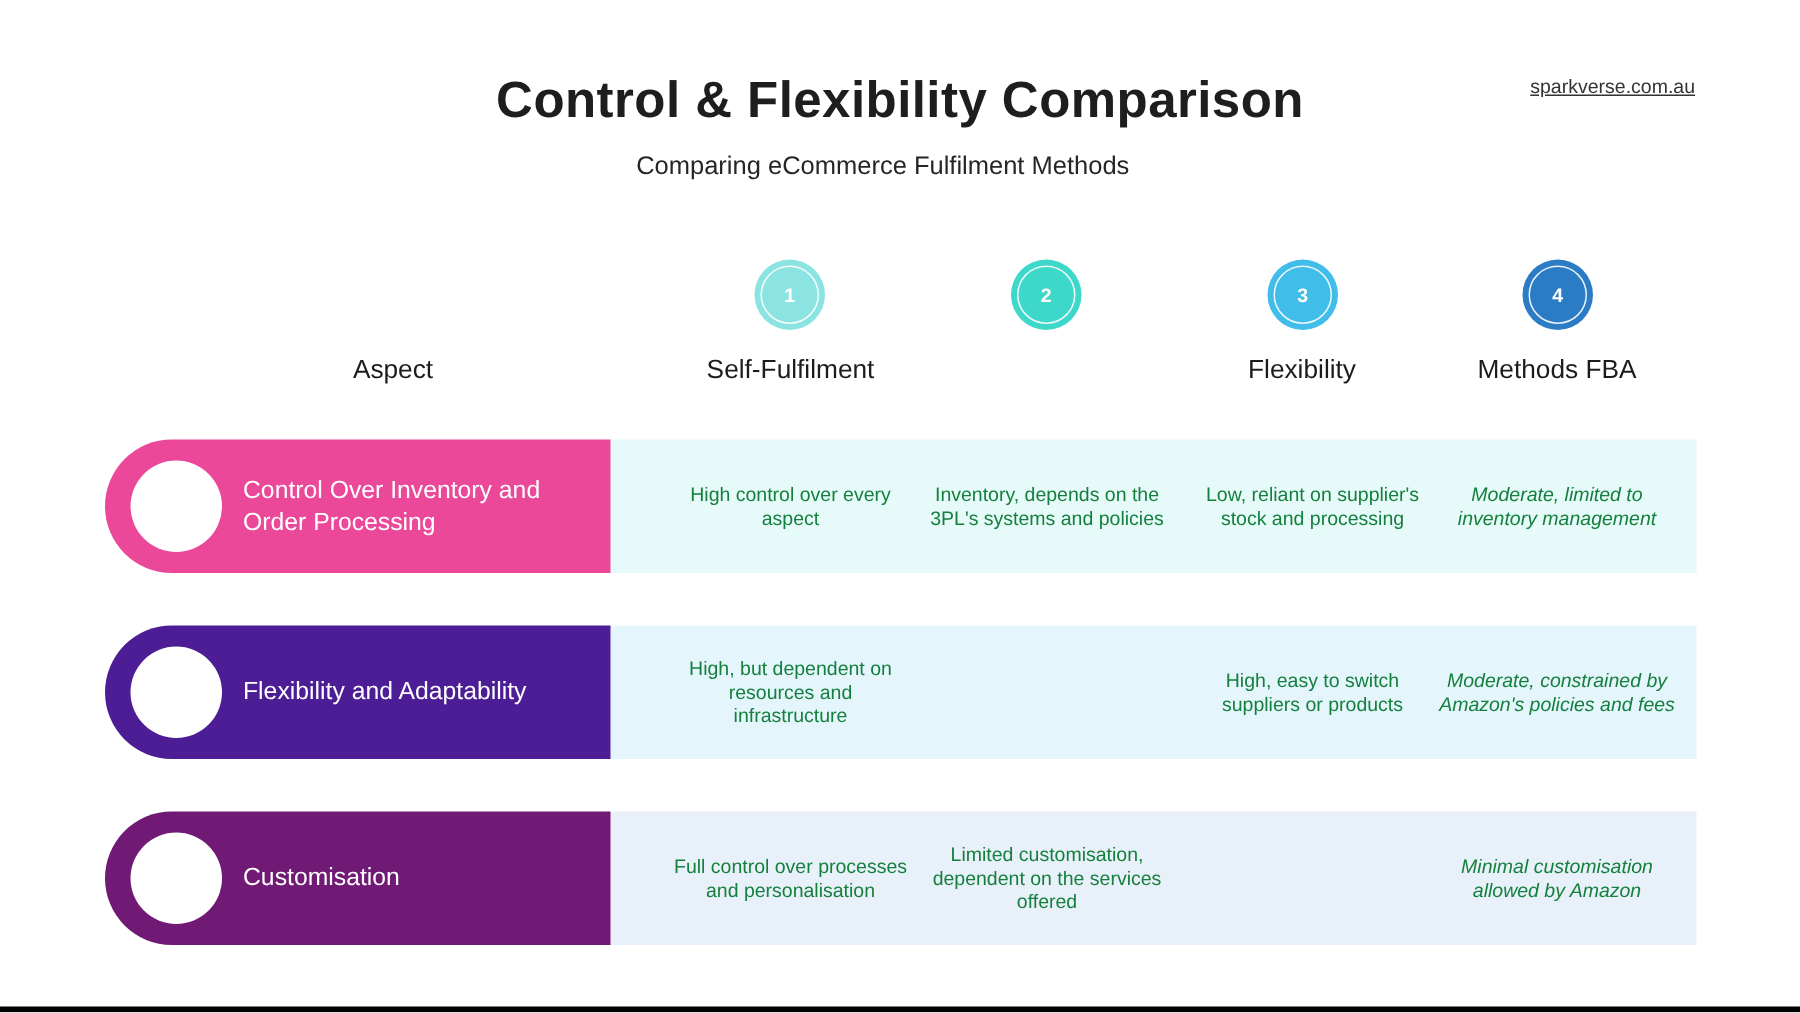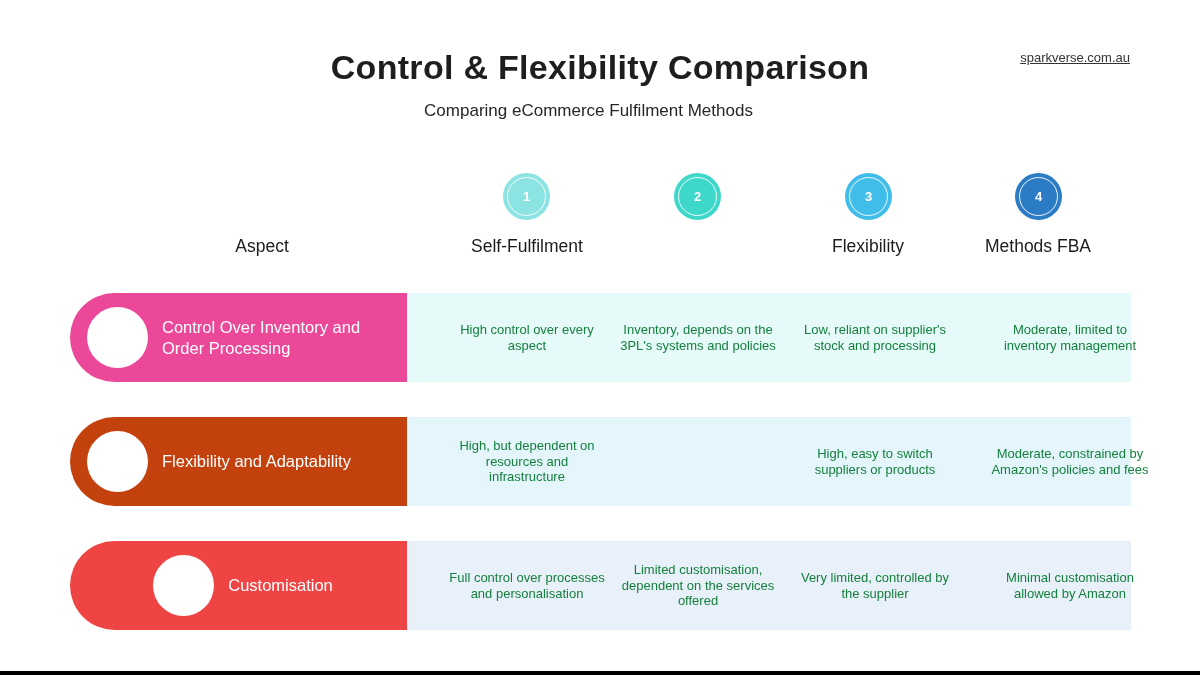--- a/index.html
+++ b/index.html
@@ -84,22 +84,22 @@
   .row.r3 { top: 541px; }
   .pill {
     position: absolute;
     left: 0; top: 0; bottom: 0;
     width: 337px;
     border-radius: 45px 0 0 45px;
     display: flex;
     align-items: center;
   }
   .r1 .pill { background: #ec4899; }
-  .r2 .pill { background: #c2410c; }
-  .r3 .pill { background: #ef4444; justify-content: center; }
+  .r2 .pill { background: #4c1d95; }
+  .r3 .pill { background: #701a75; }
   .pill .dot {
     width: 61px; height: 61px;
     margin-left: 17px;
     border-radius: 50%;
     background: #ffffff;
     flex-shrink: 0;
   }
   .pill .pill-label {
     margin-left: 14px;
     margin-right: 8px;
@@ -121,21 +121,21 @@
     width: 160px;
     display: flex; align-items: center; justify-content: center;
     text-align: center;
     font-size: 13px;
     line-height: 1.2;
     color: #15803d;
   }
   .cell.p1 { left: 377px; }
   .cell.p2 { left: 548px; }
   .cell.p3 { left: 725px; text-align: center; }
-  .cell.p4 { left: 920px; }
+  .cell.p4 { left: 888px; font-style: italic; }
   .bottom-bar {
     position: absolute;
     left: 0; right: 0; bottom: 0;
     height: 4px;
     background: #000000;
   }
 </style>
 </head>
 <body>
 
@@ -191,19 +191,18 @@
   </div>
 
   <div class="row r3">
     <div class="strip"></div>
     <div class="pill">
       <div class="dot"></div>
       <div class="pill-label">Customisation</div>
     </div>
     <div class="cell p1">Full control over processes and personalisation</div>
     <div class="cell p2">Limited customisation, dependent on the services offered</div>
-    <div class="cell p3">Very limited, controlled by the supplier</div>
     <div class="cell p4">Minimal customisation allowed by Amazon</div>
   </div>
 
   <div class="bottom-bar"></div>
 
 </div>
 
 </body></html>

